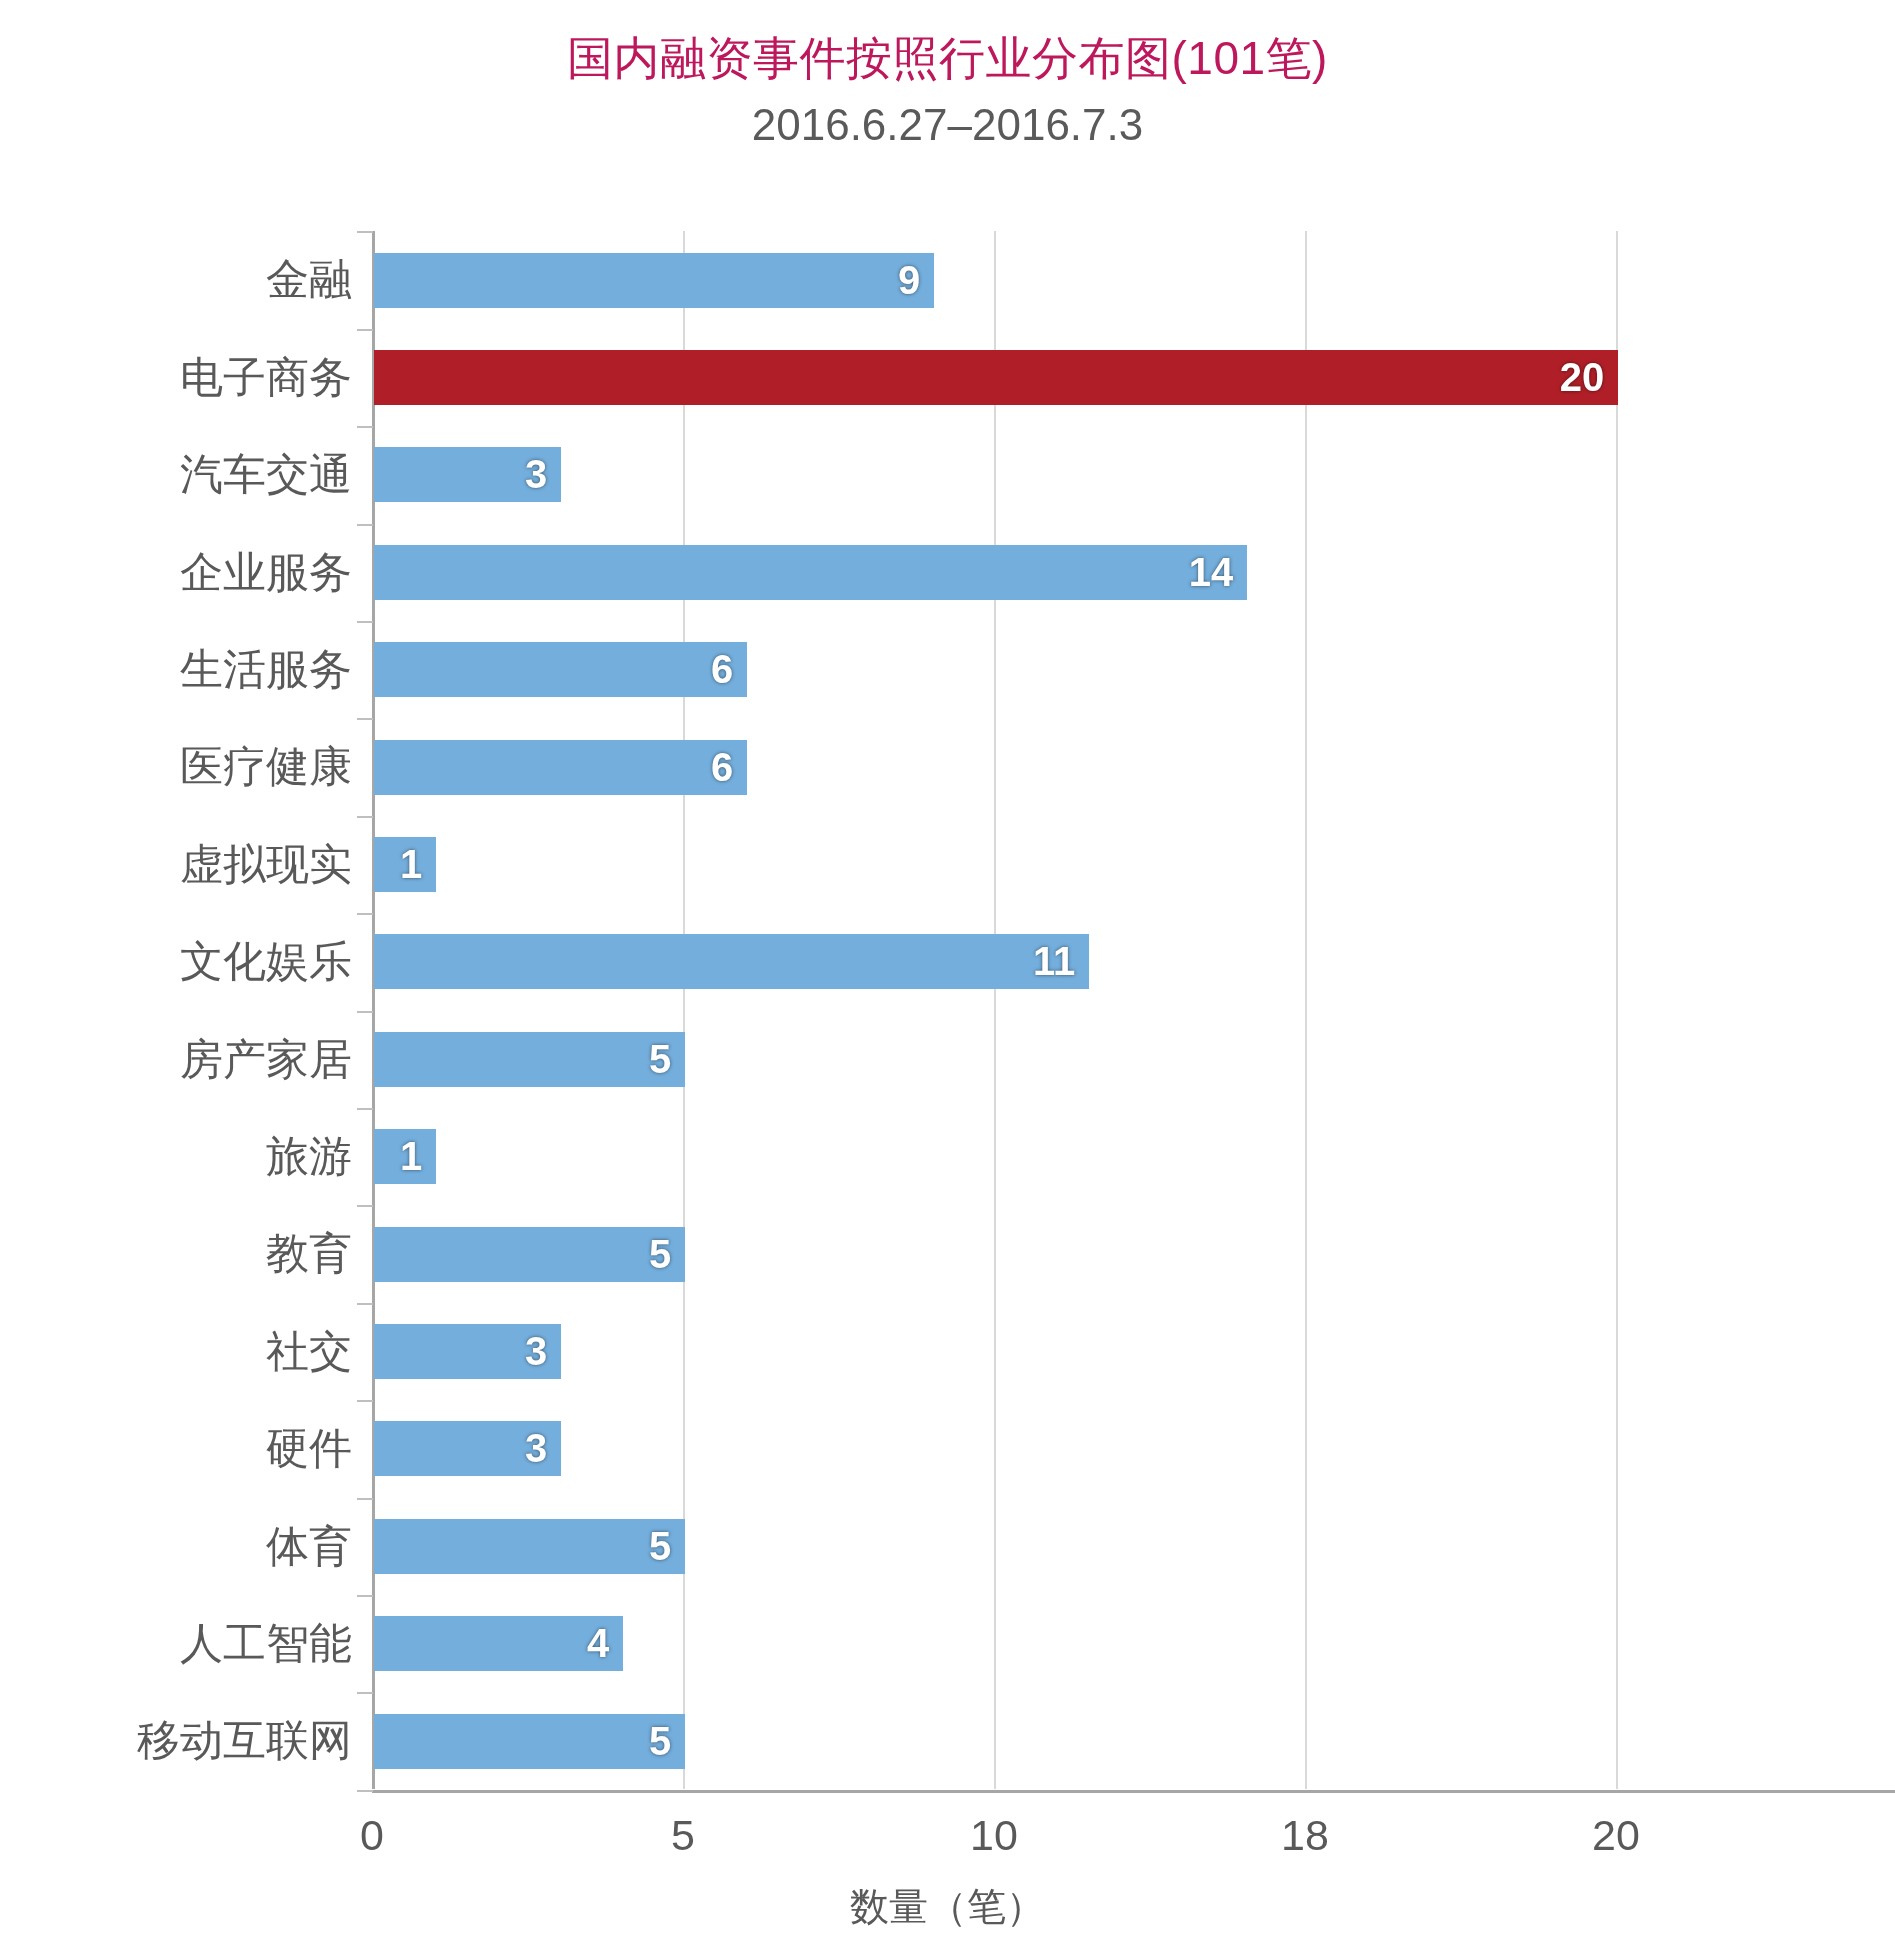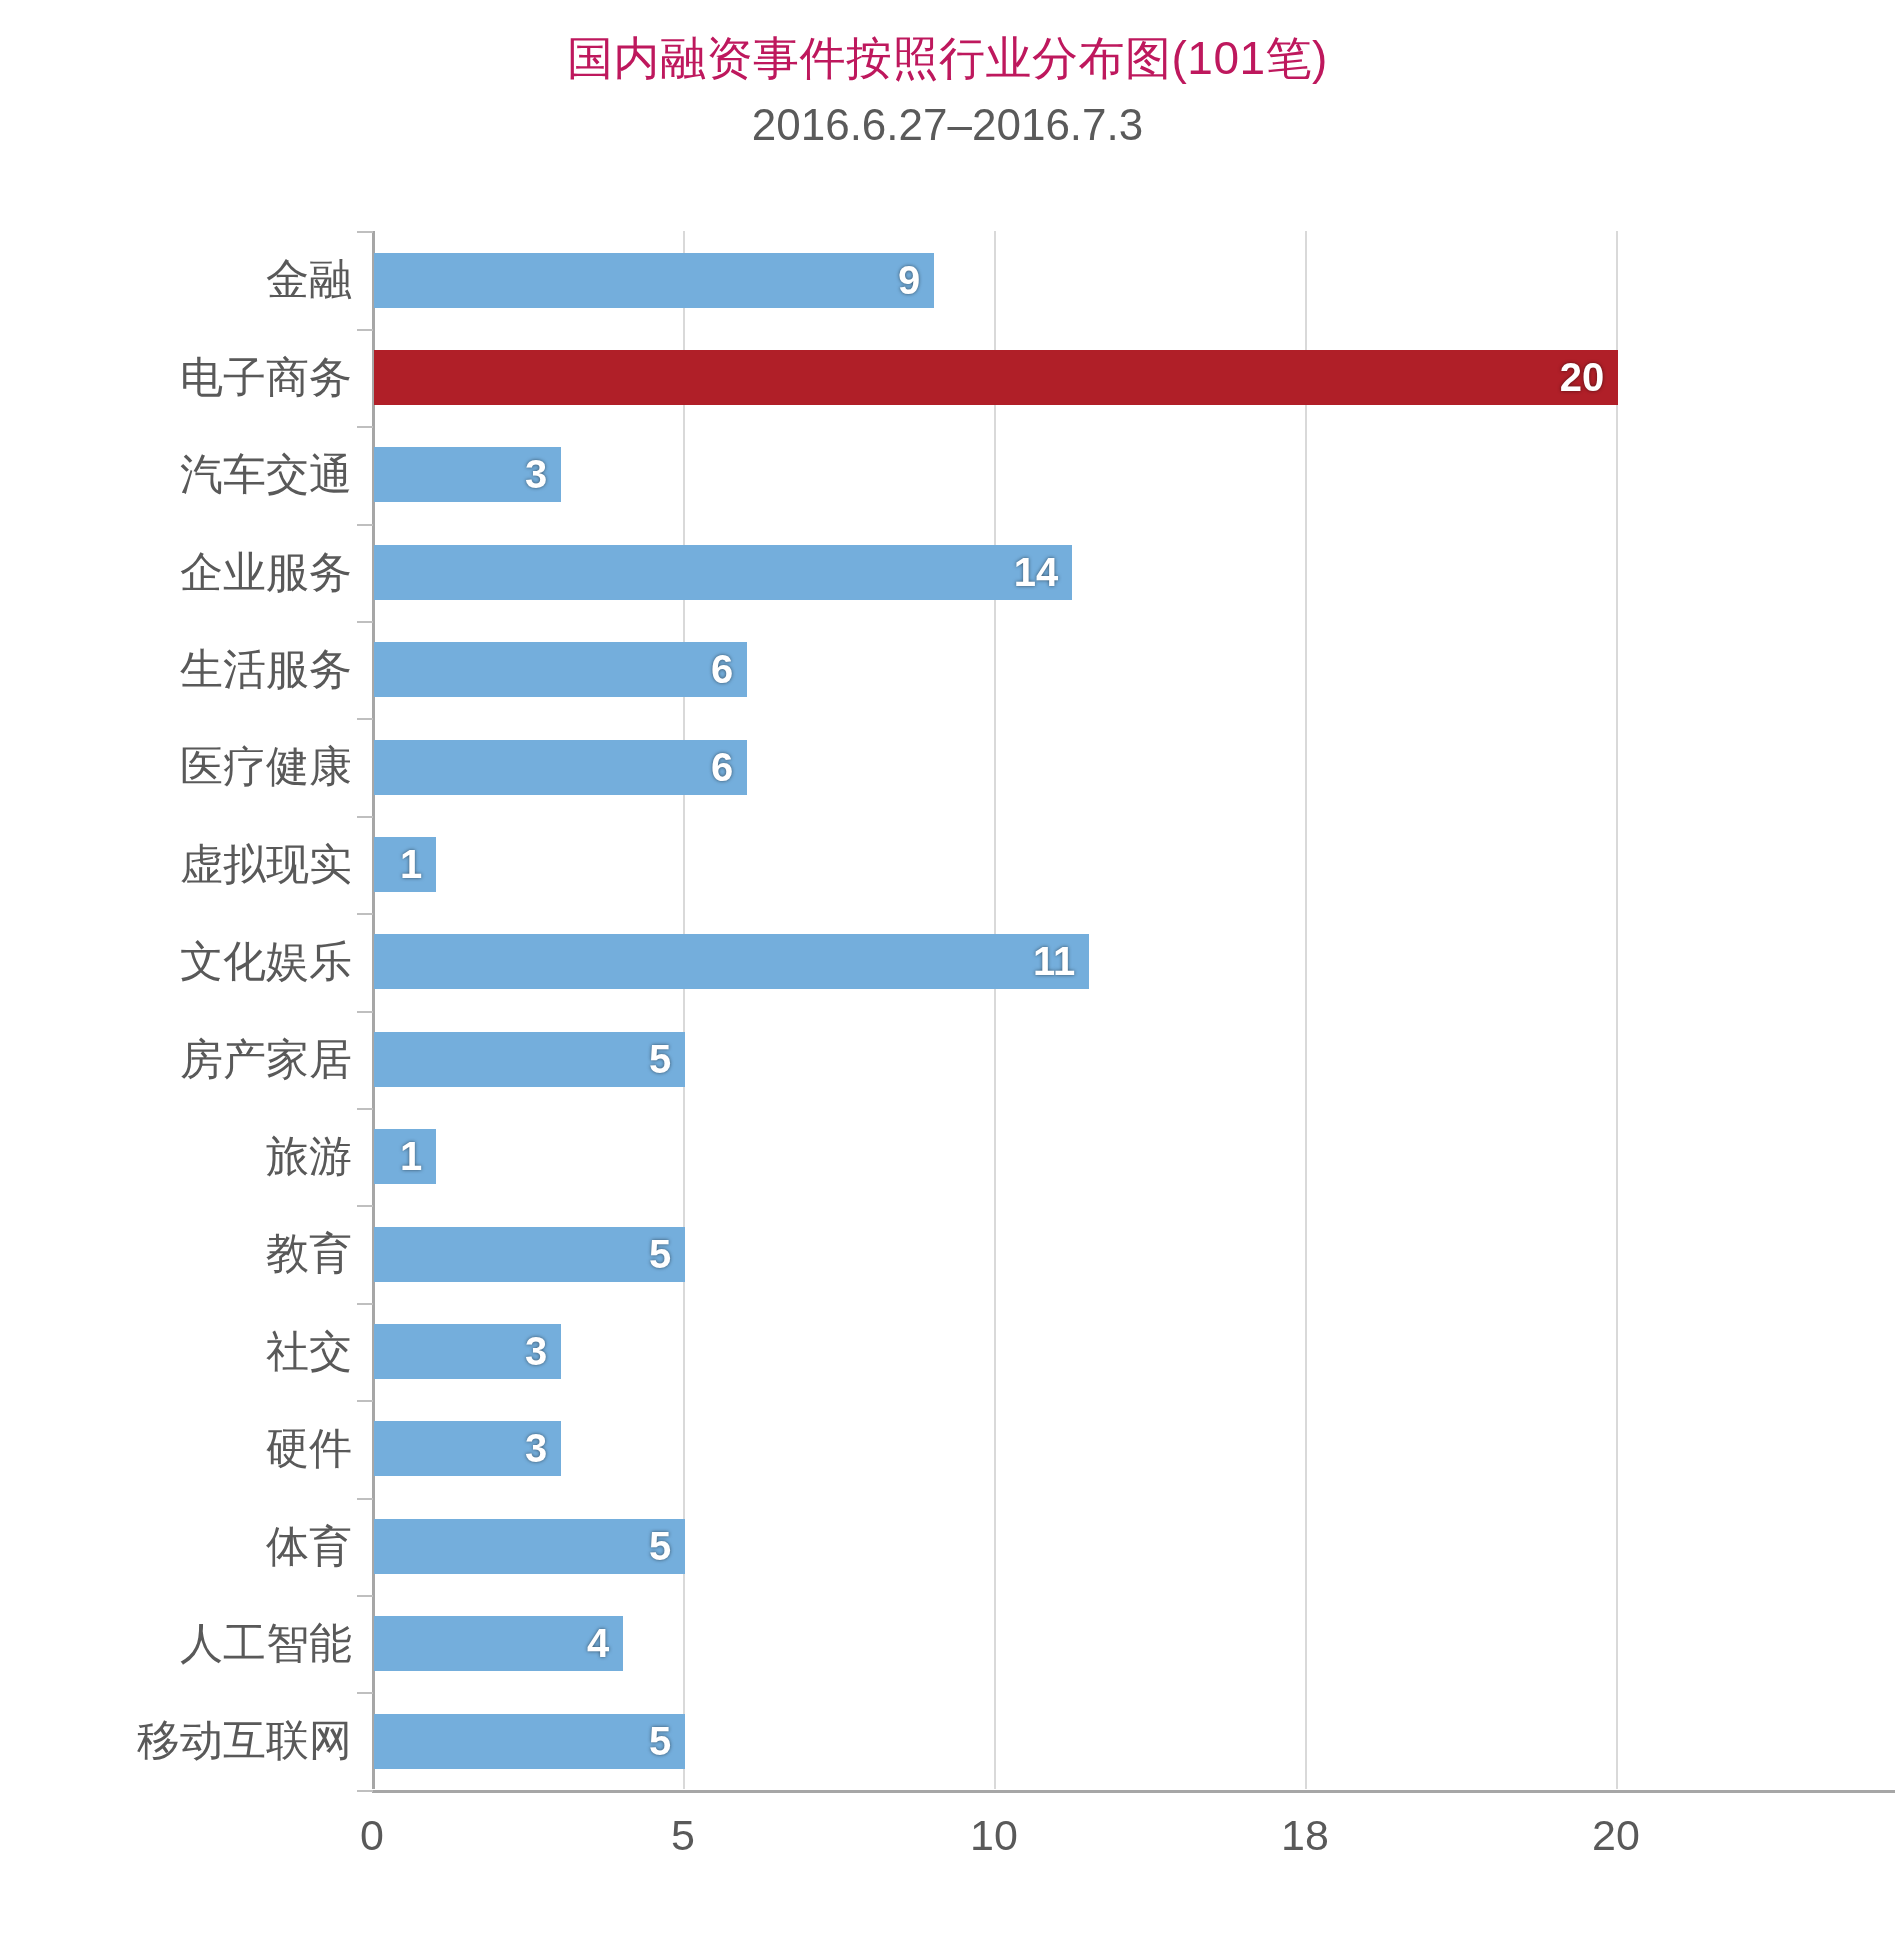--- a/index.html
+++ b/index.html
@@ -161,21 +161,21 @@
       </div>
       <div class="cat-label" style="top: 329px; line-height: 97px;">电子商务</div>
       <div class="bar highlight" style="left: 374px; top: 350px; width: 1244px;">
         <span class="bar-value">20</span>
       </div>
       <div class="cat-label" style="top: 426px; line-height: 97px;">汽车交通</div>
       <div class="bar" style="left: 374px; top: 447px; width: 187px;">
         <span class="bar-value">3</span>
       </div>
       <div class="cat-label" style="top: 524px; line-height: 97px;">企业服务</div>
-      <div class="bar" style="left: 374px; top: 545px; width: 698px;">
+      <div class="bar" style="left: 374px; top: 545px; width: 873px;">
         <span class="bar-value">14</span>
       </div>
       <div class="cat-label" style="top: 621px; line-height: 97px;">生活服务</div>
       <div class="bar" style="left: 374px; top: 642px; width: 373px;">
         <span class="bar-value">6</span>
       </div>
       <div class="cat-label" style="top: 718px; line-height: 97px;">医疗健康</div>
       <div class="bar" style="left: 374px; top: 740px; width: 373px;">
         <span class="bar-value">6</span>
       </div>
@@ -221,15 +221,16 @@
       </div>
     </div>
   <div id="xlabels">
       <div class="x-tick-label" style="left: 372px;">0</div>
       <div class="x-tick-label" style="left: 683px;">5</div>
       <div class="x-tick-label" style="left: 994px;">10</div>
       <div class="x-tick-label" style="left: 1305px;">18</div>
       <div class="x-tick-label" style="left: 1616px;">20</div>
     </div>
 
+  <div class="x-axis-title">数量（笔）</div>
 
 </div>
 
 
 </body></html>

